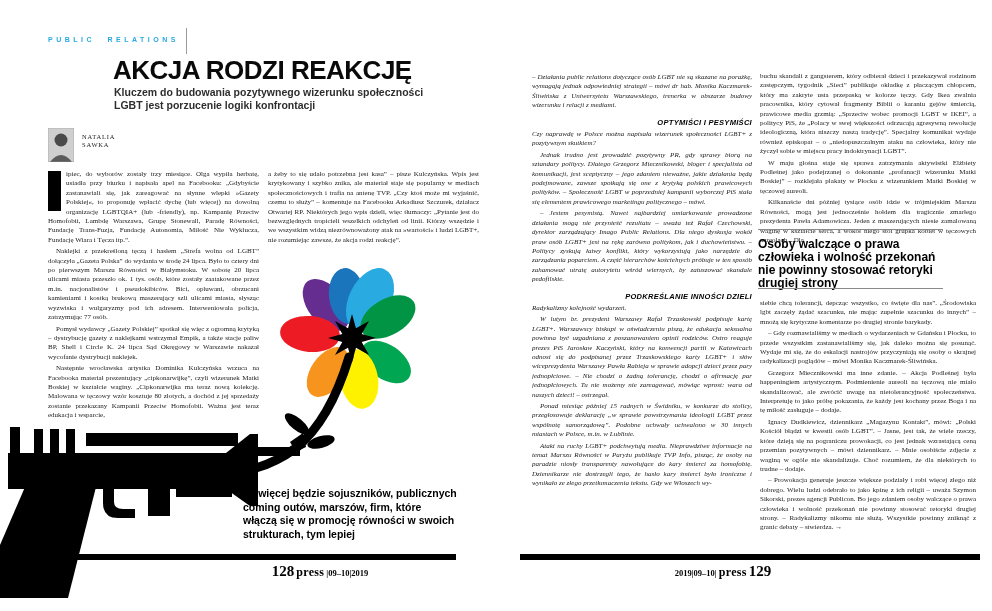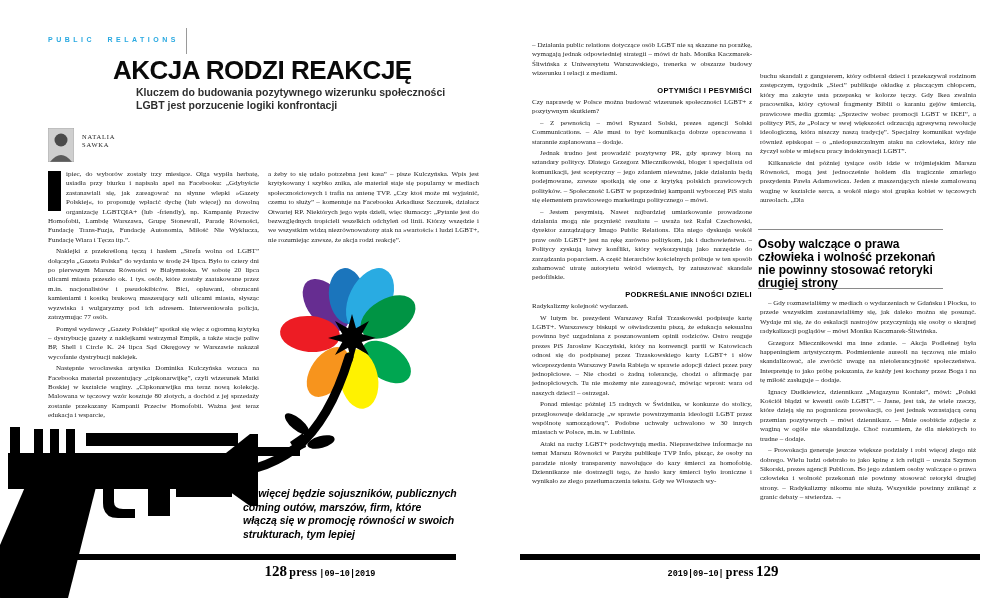--- a/index.html
+++ b/index.html
@@ -24,41 +24,41 @@
   
   .bodycol{font-size:7px;line-height:9.4px;text-align:justify;overflow:hidden;}
   .bodycol p{margin:0 0 2px 0;}
   .bodycol p.ind{text-indent:8px;}
   .dropcap{float:left;width:13px;height:40px;background:#000;margin:1px 5px 0 0;}
   .colhead{font-family:"Liberation Sans",sans-serif;font-weight:700;font-size:7.5px;
            letter-spacing:0.3px;margin:7px 0 3px 0;text-align:right;color:#000;}
 
   
   .pullquote{font-family:"Liberation Sans",sans-serif;font-weight:700;color:#000;}
-  .pq-left{font-size:10.5px;line-height:13.5px;width:215px;font-style:italic;}
+  .pq-left{font-size:10.5px;line-height:13.5px;width:215px;}
   .pq-right{font-size:12px;line-height:13px;width:195px;}
   .quote-rule{height:1px;background:#8a8a8a;}
 
   
   .footer-bar{height:6px;background:#000;}
   .footer-text{font-size:8.5px;color:#000;text-align:center;white-space:nowrap;}
   .pg-num{font-weight:700;font-size:15px;}
   .press-logo{font-family:"Liberation Serif",serif;font-weight:700;font-size:12px;letter-spacing:0.3px;text-align:right;}
-  .issue{font-weight:700;font-size:8.5px;font-family:Liberation Mono, monospace;}
+  .issue{font-weight:700;font-size:8.5px;}
 </style>
 </head>
 <body>
 
 <div id="spread">
 
   <div class="abs kicker" style="left:48px;top:36px;">PUBLIC RELATIONS</div>
   <div class="abs kicker-rule" style="left:186px;top:28px;"></div>
 
   <div class="abs title" style="left:113px;top:55px;">AKCJA RODZI REAKCJĘ</div>
-  <div class="abs subtitle" style="left:114px;top:86px;margin-left:22px;">Kluczem do budowania pozytywnego wizerunku społeczności LGBT jest porzucenie logiki konfrontacji</div>
+  <div class="abs subtitle" style="left:114px;top:86px;">Kluczem do budowania pozytywnego wizerunku społeczności LGBT jest porzucenie logiki konfrontacji</div>
 
   <svg class="abs" style="left:48px;top:128px;" width="26" height="34" viewBox="0 0 26 34">
     <rect x="0" y="0" width="26" height="34" fill="#cfcfcf"></rect>
     <circle cx="13" cy="12" r="6.5" fill="#4a4a4a"></circle>
     <path d="M2,34 Q13,20 24,34 Z" fill="#5b5b5b"></path>
     <rect x="0" y="0" width="26" height="34" fill="none" stroke="#9a9a9a" stroke-width="0.6"></rect>
   </svg>
   <div class="abs author-name" style="left:82px;top:133px;">
     <div>NATALIA</div>
     <div>SAWKA</div>
@@ -114,44 +114,45 @@
 
   <div class="abs pullquote pq-left" style="left:243px;top:487px;">Im więcej będzie sojuszników, publicznych coming outów, marszów, firm, które włączą się w promocję równości w swoich strukturach, tym lepiej</div>
 
   <div class="abs footer-bar" style="left:76px;top:554px;width:380px;"></div>
   <div class="abs footer-text" style="left:160px;top:563px;width:320px;">
     <span class="pg-num">128</span>
     <span class="press-logo">press</span>
     <span class="issue">|09–10|2019</span>
   </div>
 
-  <div class="abs bodycol" style="left:532px;top:41px;width:220px;height:498px;">
+  <div class="abs bodycol" style="left:532px;top:73px;width:220px;height:498px;font-style:italic;">
     <p>– Działania public relations dotyczące osób LGBT nie są skazane na porażkę, wymagają jednak odpowiedniej strategii – mówi dr hab. Monika Kaczmarek-Śliwińska z Uniwersytetu Warszawskiego, trenerka w obszarze budowy wizerunku i relacji z mediami.</p>
     <div class="colhead">OPTYMIŚCI I PESYMIŚCI</div>
-    <p>Czy naprawdę w Polsce można budować wizerunek społeczności LGBT+ z pozytywnym skutkiem?</p>
-    <p class="ind">– Z pewnością – mówi Ryszard Solski, prezes agencji Solski Communications. – Ale musi to być komunikacja dobrze opracowana i starannie zaplanowana – dodaje.</p>
+    <p>Czy naprawdę w Polsce można napisała wizerunek społeczności LGBT+ z pozytywnym skutkiem?</p>
     <p class="ind">Jednak trudno jest prowadzić pozytywny PR, gdy sprawy biorą na sztandary politycy. Dlatego Grzegorz Miecznikowski, bloger i specjalista od komunikacji, jest sceptyczny – jego zdaniem nieważne, jakie działania będą podejmowane, zawsze spotkają się one z krytyką polskich prawicowych polityków. – Społeczność LGBT w poprzedniej kampanii wyborczej PiS stała się elementem prawicowego marketingu politycznego – mówi.</p>
     <p class="ind">– Jestem pesymistą. Nawet najbardziej umiarkowanie prowadzone działania mogą nie przynieść rezultatu – uważa też Rafał Czechowski, dyrektor zarządzający Imago Public Relations. Dla niego dyskusja wokół praw osób LGBT+ jest na rękę zarówno politykom, jak i duchowieństwu. – Politycy zyskują łatwy konflikt, który wykorzystują jako narzędzie do zarządzania poparciem. A część hierarchów kościelnych próbuje w ten sposób zahamować utratę autorytetu wśród wiernych, by zatuszować skandale pedofilskie.</p>
     <div class="colhead">PODKREŚLANIE INNOŚCI DZIELI</div>
     <p>Radykalizmy kolejność wydarzeń.</p>
     <p class="ind">W lutym br. prezydent Warszawy Rafał Trzaskowski podpisuje kartę LGBT+. Warszawscy biskupi w oświadczeniu piszą, że edukacja seksualna powinna być uzgadniana z poszanowaniem opinii rodziców. Ostro reaguje prezes PiS Jarosław Kaczyński, który na konwencji partii w Katowicach odnosi się do podpisanej przez Trzaskowskiego karty LGBT+ i słów wiceprezydenta Warszawy Pawła Rabieja w sprawie adopcji dzieci przez pary jednopłciowe. – Nie chodzi o żadną tolerancję, chodzi o afirmację par jednopłciowych. Tu nie możemy nie zareagować, mówiąc wprost: wara od naszych dzieci! – ostrzegał.</p>
     <p class="ind">Ponad miesiąc później 15 radnych w Świdniku, w konkurze do stolicy, przegłosowuje deklarację „w sprawie powstrzymania ideologii LGBT przez wspólnotę samorządową”. Podobne uchwały uchwalono w 30 innych miastach w Polsce, m.in. w Lublinie.</p>
     <p class="ind">Ataki na ruchy LGBT+ podchwytują media. Nieprawdziwe informacje na temat Marszu Równości w Paryżu publikuje TVP Info, pisząc, że osoby na paradzie niosły transparenty nawołujące do kary śmierci za homofobię. Dziennikarze nie dostrzegli tego, że hasło kary śmierci było ironiczne i wynikało ze złego przetłumaczenia tekstu. Gdy we Włoszech wy-</p>
   </div>
 
   <div class="abs bodycol" style="left:760px;top:72px;width:216px;height:170px;">
     <p>buchu skandali z gangsterem, który odbierał dzieci i przekazywał rodzinom zastępczym, tygodnik „Sieci” publikuje okładkę z płaczącym chłopcem, który ma zakryte usta przepaską w kolorze tęczy. Gdy Ikea zwalnia pracownika, który cytował fragmenty Biblii o karaniu gejów śmiercią, prawicowe media grzmią: „Sprzeciw wobec promocji LGBT w IKEI”, a politycy PiS, że „Polacy w swej większości odrzucają agresywną rewolucję ideologiczną, która niszczy naszą tradycję”. Specjalny komunikat wydaje również episkopat – o „niedopuszczalnym ataku na człowieka, który nie życzył sobie w miejscu pracy indoktrynacji LGBT”.</p>
+    <p class="ind">W maju głośna staje się sprawa zatrzymania aktywistki Elżbiety Podleśnej jako podejrzanej o dokonanie „profanacji wizerunku Matki Boskiej” – rozklejała plakaty w Płocku z wizerunkiem Matki Boskiej w tęczowej aureoli.</p>
     <p class="ind">Kilkanaście dni później tysiące osób idzie w trójmiejskim Marszu Równości, mogą jest jednocześnie hołdem dla tragicznie zmarłego prezydenta Pawła Adamowicza. Jeden z maszerujących niesie zamalowaną waginę w kształcie serca, a wokół niego stoi grupka kobiet w tęczowych aureolach. „Dla</p>
   </div>
 
   <div class="abs quote-rule" style="left:758px;top:229px;width:185px;"></div>
   <div class="abs pullquote pq-right" style="left:758px;top:238px;">Osoby walczące o prawa człowieka i wolność przekonań nie powinny stosować retoryki drugiej strony</div>
   <div class="abs quote-rule" style="left:758px;top:288px;width:185px;"></div>
 
   <div class="abs bodycol" style="left:760px;top:299px;width:216px;height:254px;">
+    <p>siebie chcą tolerancji, depcząc wszystko, co święte dla nas”. „Środowiska lgbt zaczęły żądać szacunku, nie mając zupełnie szacunku do innych” – mnożą się krytyczne komentarze po drugiej stronie barykady.</p>
     <p class="ind">– Gdy rozmawialiśmy w mediach o wydarzeniach w Gdańsku i Płocku, to przede wszystkim zastanawialiśmy się, jak daleko można się posunąć. Wydaje mi się, że do eskalacji nastrojów przyczyniają się osoby o skrajnej radykalizacji poglądów – mówi Monika Kaczmarek-Śliwińska.</p>
     <p class="ind">Grzegorz Miecznikowski ma inne zdanie. – Akcja Podleśnej była happeningiem artystycznym. Podmienienie aureoli na tęczową nie miało skandalizować, ale zwrócić uwagę na nietolerancyjność społeczeństwa. Interpretuję to jako próbę pokazania, że każdy jest kochany przez Boga i na tę miłość zasługuje – dodaje.</p>
     <p class="ind">Ignacy Dudkiewicz, dziennikarz „Magazynu Kontakt”, mówi: „Polski Kościół błądzi w kwestii osób LGBT”. – Jasne, jest tak, że wiele rzeczy, które dzieją się na pograniczu prowokacji, co jest jednak wzrastającą ceną przemian pozytywnych – mówi dziennikarz. – Mnie osobiście zdjęcie z waginą w ogóle nie skandalizuje. Choć rozumiem, że dla niektórych to trudne – dodaje.</p>
     <p class="ind">– Prowokacja generuje jeszcze większe podziały i robi więcej złego niż dobrego. Wielu ludzi odebrało to jako kpinę z ich religii – uważa Szymon Sikorski, prezes agencji Publicon. Bo jego zdaniem osoby walczące o prawa człowieka i wolność przekonań nie powinny stosować retoryki drugiej strony. – Radykalizmy nikomu nie służą. Wszystkie powinny zniknąć z granic debaty – stwierdza. →</p>
   </div>
 
   <div class="abs footer-bar" style="left:520px;top:554px;width:460px;"></div>
   <div class="abs footer-text" style="left:560px;top:563px;width:326px;">
     <span class="issue">2019|09–10|</span>
     <span class="press-logo">press</span>

